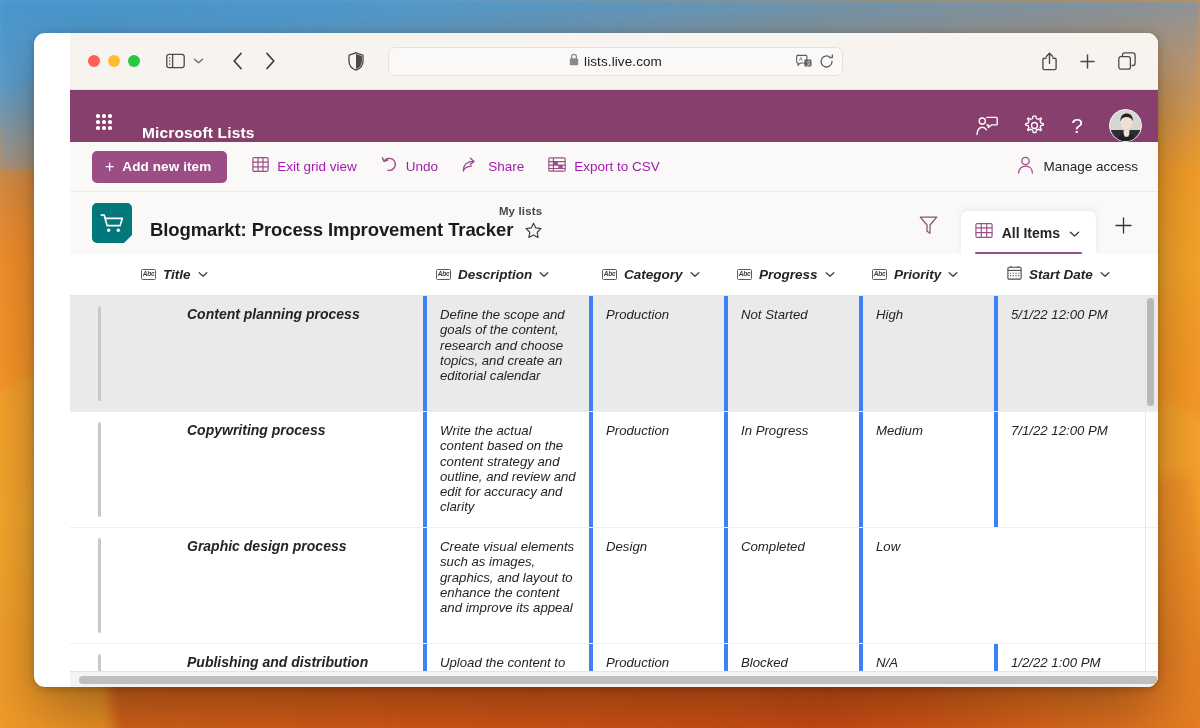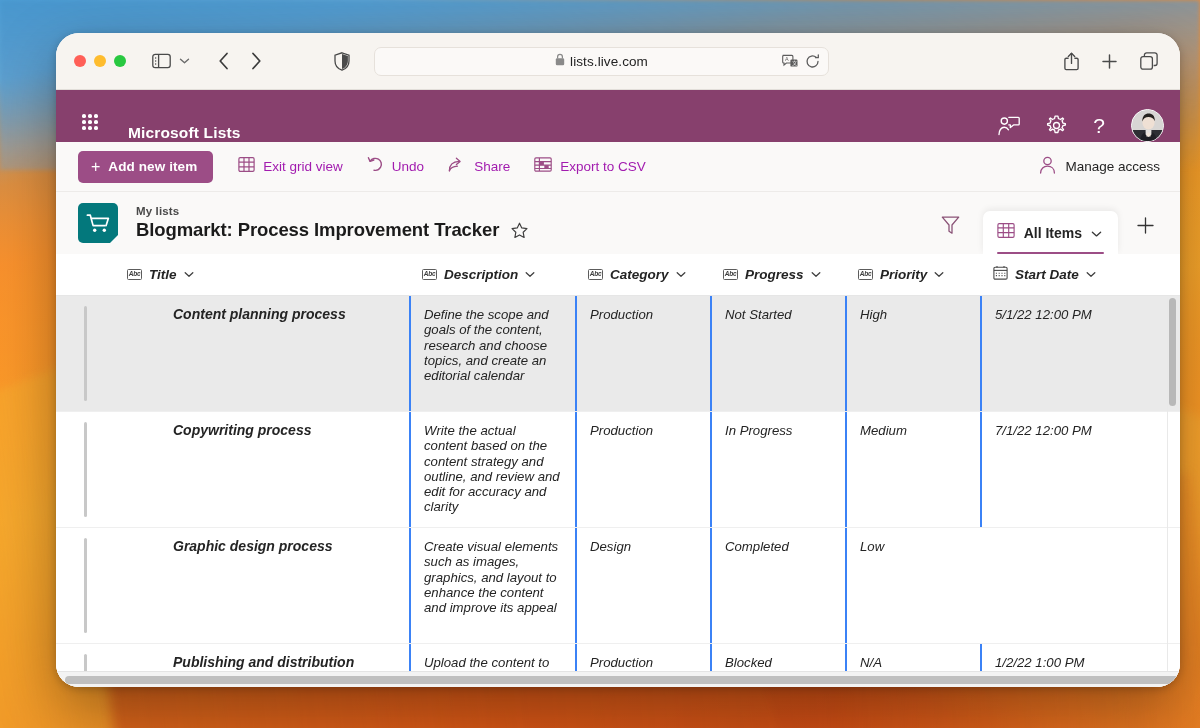--- a/index.html
+++ b/index.html
@@ -60,28 +60,29 @@
   #wall-top-blue {
     position: absolute;
     left: 0; top: 0; right: 0; height: 170px;
     background: linear-gradient(176deg, rgba(72,150,205,0.96) 0%, rgba(120,160,200,0.45) 58%, rgba(190,150,140,0) 100%);
     filter: blur(2px);
   }
 
   
   #safari-window {
     position: absolute;
-    left: 56px;
+    left: 34px;
     top: 33px;
     width: 1124px;
     height: 654px;
-    border-radius: 23px;
+    border-radius: 11px;
     overflow: hidden;
     background: #ffffff;
     box-shadow: 0 22px 60px rgba(0,0,0,0.34), 0 2px 8px rgba(0,0,0,0.22);
+    padding-left: 36px;
   }
 
   
   #browser-toolbar {
     position: relative;
     height: 57px;
     background: #f7f4f0;
     display: flex;
     align-items: center;
     padding: 0 18px;
@@ -210,21 +211,21 @@
     position: relative;
   }
   #list-icon::after {
     content:'';
     position:absolute; right:0; bottom:0;
     border-width: 0 0 8px 8px;
     border-style: solid;
     border-color: transparent transparent #fafafa transparent;
   }
   #title-block { margin-left: 18px; }
-  #breadcrumb { font-size: 11.5px; color: #494949; font-weight: 600; letter-spacing: 0.15px; }
+  #breadcrumb { font-size: 11.5px; color: #494949; font-weight: 600; letter-spacing: 0.15px; text-align: right; }
   #title-line { display: flex; align-items: center; gap: 12px; margin-top: 2px; }
   #list-title { font-size: 18.5px; font-weight: 700; color: #1b1b1b; letter-spacing: -0.1px; }
   #star-icon { color: #4a4a4a; display:flex; align-items:center; cursor:pointer;}
 
   #view-area { margin-left: auto; display: flex; align-items: flex-end; gap: 0; height: 62px; }
   #filter-btn {
     display:flex; align-items:center; justify-content:center;
     width: 40px; height: 40px; margin-bottom: 9px; cursor:pointer;
     color:#8a5377;
   }
@@ -309,21 +310,21 @@
     display: flex; align-items: stretch; justify-content: center;
     padding: 10px 0 10px 0;
   }
   .row-bar { width: 3px; background: #c8c8c8; border-radius: 2px; }
 
   .dcell {
     padding: 11px 13px 0 13px;
     font-size: 13.2px;
     color: #242424;
     line-height: 15.4px;
-    border-left: 2px solid #3b82f6;
+    border-left: 4px solid #3b82f6;
   }
   .dcell.first { border-left: none; }
   .dcell.title-cell { font-weight: 700; font-size: 14px; padding-left: 59px; }
   .dcell.desc-cell  { line-height: 15.3px; }
 
   
   #v-scroll-track {
     position: absolute;
     right: 3px; top: 44px; bottom: 2px;
     width: 9px;

